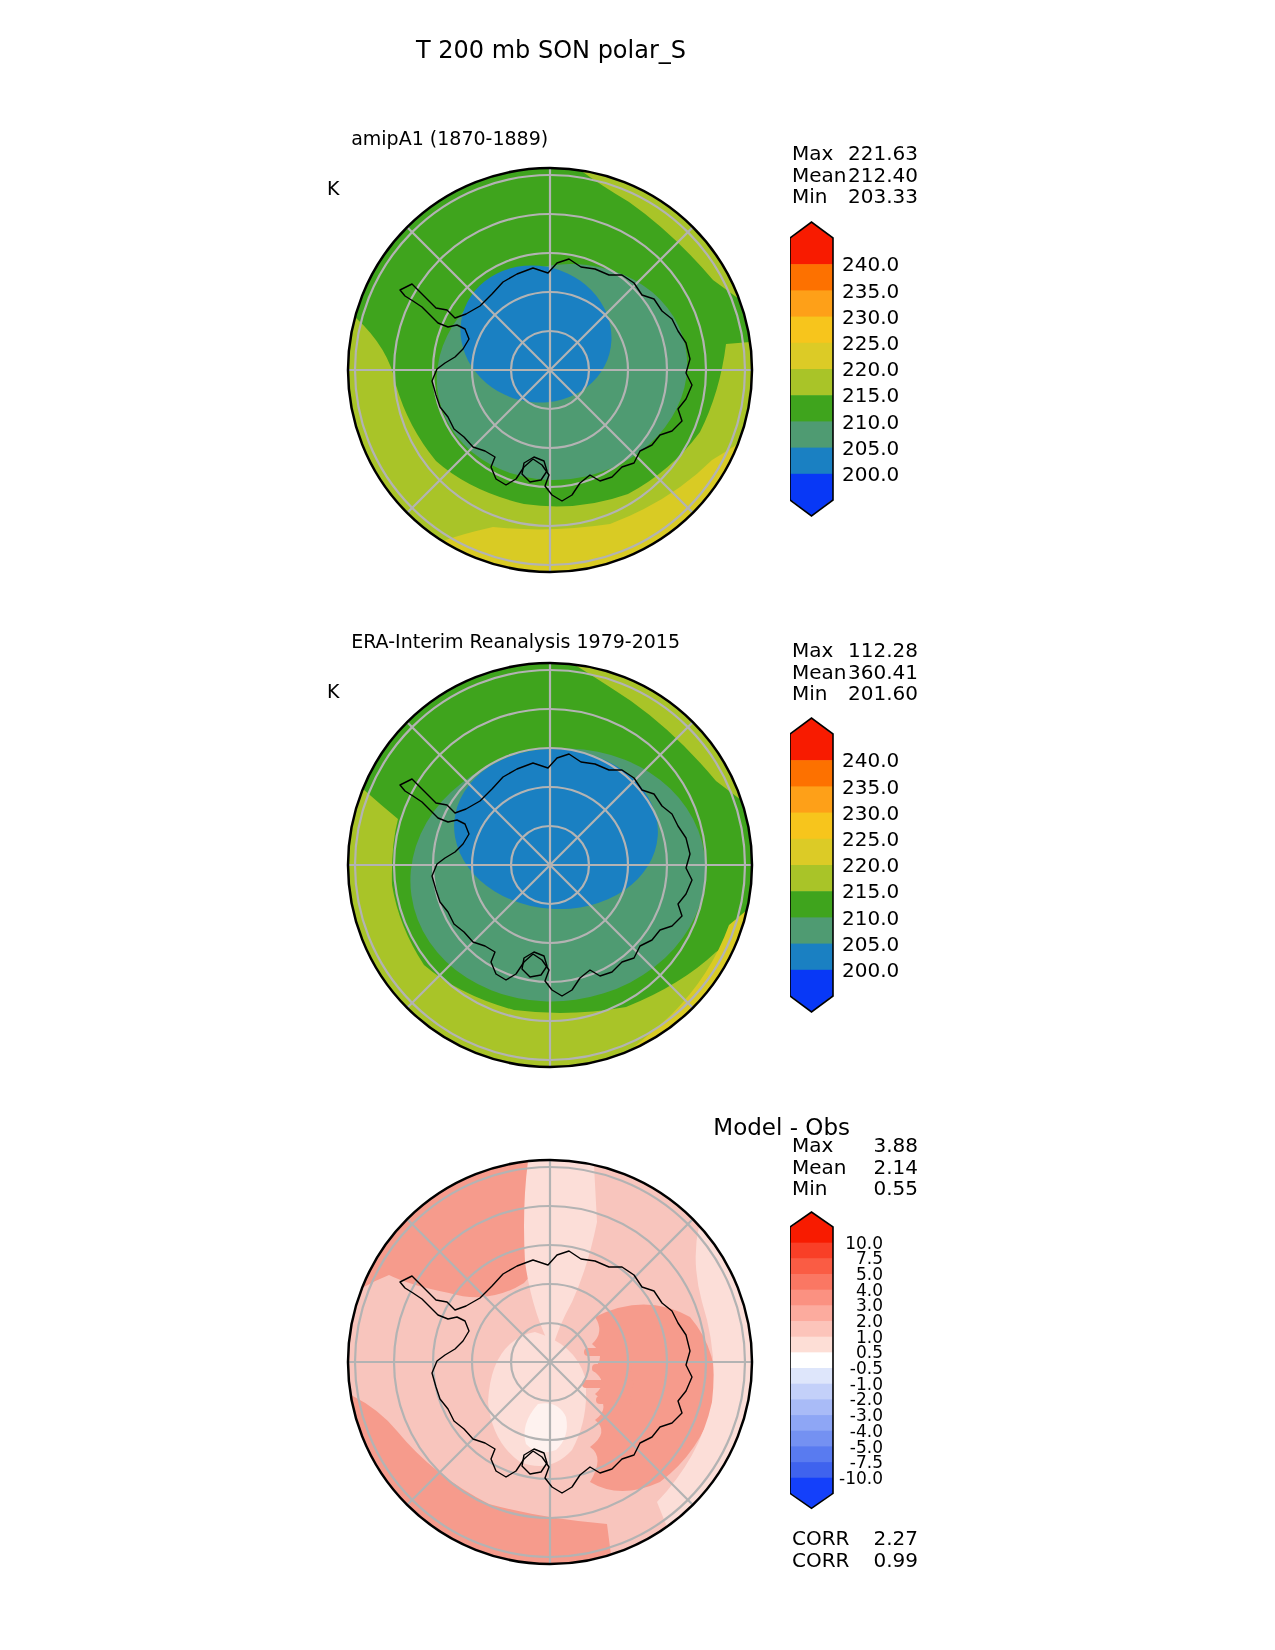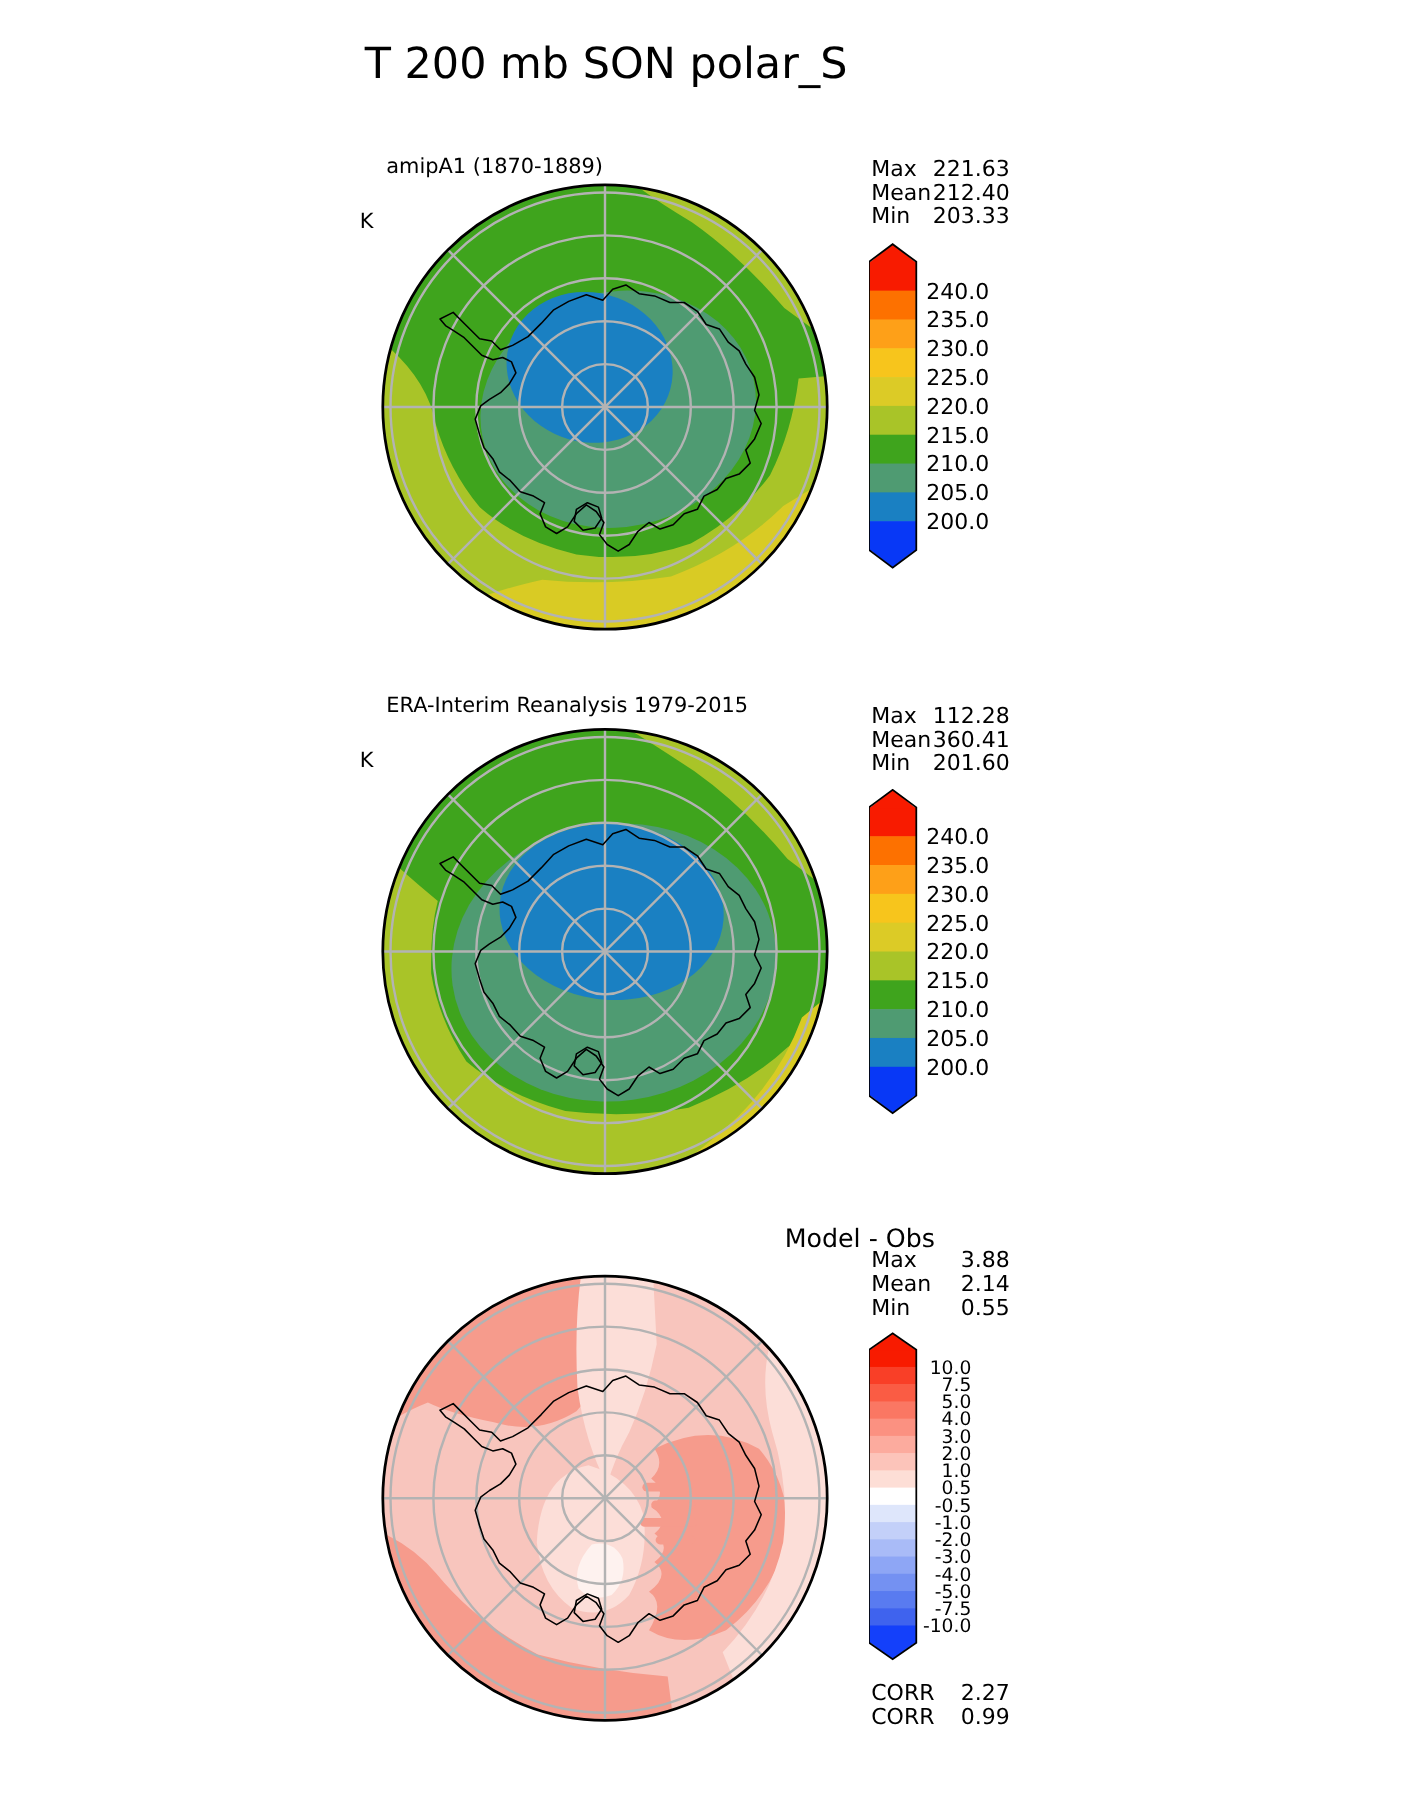--- a/index.html
+++ b/index.html
@@ -1,18 +1,18 @@
 <!DOCTYPE html>
 <html><head>
 <meta charset="utf-8">
 <style>
   html,body{margin:0;padding:0;background:#ffffff;}
   .page{position:relative;width:1275px;height:1650px;background:#ffffff;overflow:hidden;
         font-family:"DejaVu Sans","Liberation Sans",sans-serif;color:#000;}
-  .main-title{position:absolute;left:0;top:36px;width:1102px;text-align:center;font-size:39px;}
+  .main-title{position:absolute;left:0;top:36px;width:1102px;text-align:center;font-size:24px;}
   .panel-label{position:absolute;left:327px;font-size:19px;line-height:25px;white-space:pre;}
   .panel-label .unit{display:block;}
   .diff-title{position:absolute;left:250px;width:600px;top:1114px;text-align:right;font-size:23px;}
   .stats{position:absolute;left:792px;width:126px;font-size:20px;line-height:21.6px;}
   .stat-row{display:flex;}
   .stat-value{margin-left:auto;}
   .map{position:absolute;left:343px;width:414px;height:414px;}
   .map-1{top:163px;} .map-2{top:658px;} .map-3{top:1155px;}
   .colorbar{position:absolute;left:790px;}
   .hidden-defs{position:absolute;width:0;height:0;}
@@ -35,21 +35,21 @@
         <line x1="-143" y1="-143" x2="143" y2="143"></line>
         <line x1="-143" y1="143" x2="143" y2="-143"></line>
       </g>
       <path id="antarctica" fill="none" stroke-width="1.4" stroke-linejoin="round" d="M -150,-80 L -138,-86 L -130,-78 L -122,-70 L -114,-62 L -103,-60 L -95,-52 L -84,-56 L -70,-64 L -58,-76 L -47,-88 L -33,-96 L -17,-102 L -2,-97 L 7,-107 L 19,-111 L 31,-103 L 45,-101 L 59,-95 L 72,-95 L 84,-87 L 92,-75 L 104,-71 L 112,-59 L 122,-51 L 128,-39 L 136,-27 L 140,-11 L 136,3 L 142,15 L 136,29 L 128,39 L 132,51 L 122,61 L 110,65 L 102,75 L 90,81 L 84,93 L 72,97 L 62,107 L 50,111 L 40,105 L 30,113 L 22,125 L 12,131 L 2,125 L -5,116 L -1,105 L -8,95 L -17,89 L -26,97 L -34,109 L -44,115 L -54,109 L -59,97 L -55,87 L -65,81 L -77,77 L -86,67 L -96,59 L -102,47 L -110,37 L -114,25 L -118,11 L -113,-1 L -105,-7 L -95,-13 L -87,-21 L -81,-31 L -85,-41 L -93,-45 L -102,-43 L -112,-47 L -120,-55 L -128,-63 L -137,-69 L -145,-74 Z" stroke="#000000"></path>
       <path id="ross-island" fill="none" stroke-width="1.4" stroke-linejoin="round" d="M -26,93 L -16,87 L -6,91 L -3,101 L -9,110 L -20,112 L -28,104 Z" stroke="#000000"></path>
     </defs>
   </svg>
 
   <div class="main-title">T 200 mb SON polar_S</div>
 
-  <div class="panel-label" style="top:114px">
+  <div class="panel-label" style="top:101px">
     <span>amipA1 (1870-1889)</span>
     <span class="unit">K</span>
   </div>
 
   <svg class="map map-1" viewBox="-207 -207 414 414">
     <clipPath id="clip1">
         <circle r="202"></circle>
       </clipPath>
     <g clip-path="url(#clip1)">
       <circle r="203" fill="#3fa41d"></circle>

